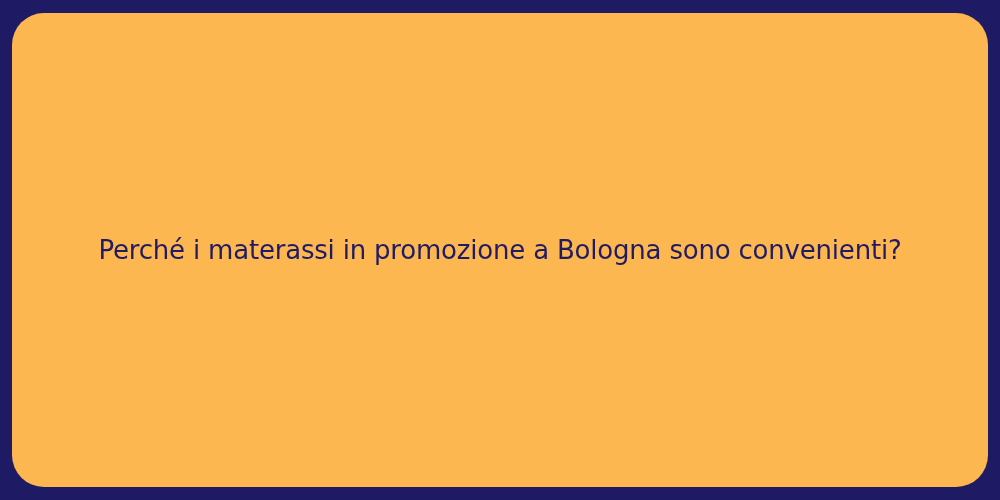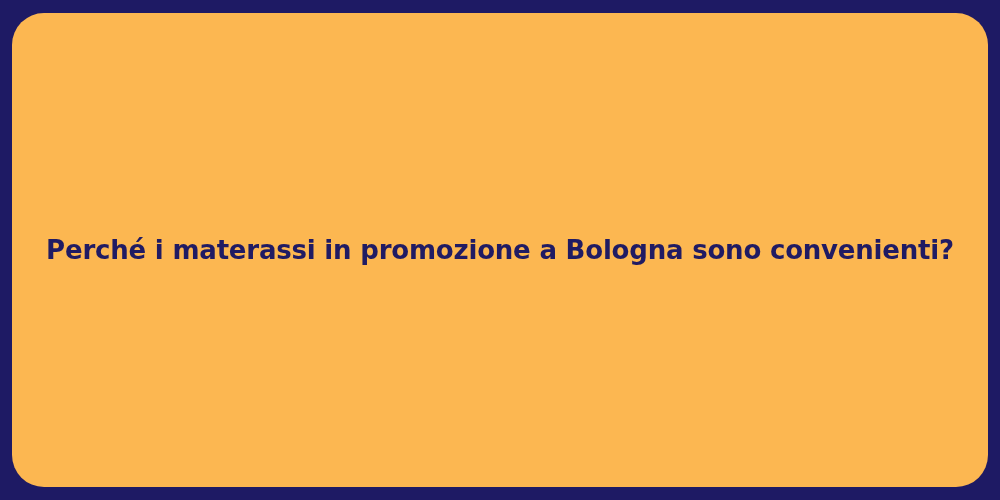--- a/index.html
+++ b/index.html
@@ -35,21 +35,21 @@
     align-items: center;
     justify-content: center;
     padding: 0 30px;
   }
 
   .heading {
     margin: 0;
     color: #201B63;
     font-family: "DejaVu Sans", "Liberation Sans", sans-serif;
     font-size: 35px;
-    font-weight: bold;
+    font-weight: normal;
     line-height: 1.25;
     letter-spacing: -0.2px;
     text-align: center;
     white-space: nowrap;
   }
 </style>
 </head>
 <body>
 
 <div class="banner-frame">

